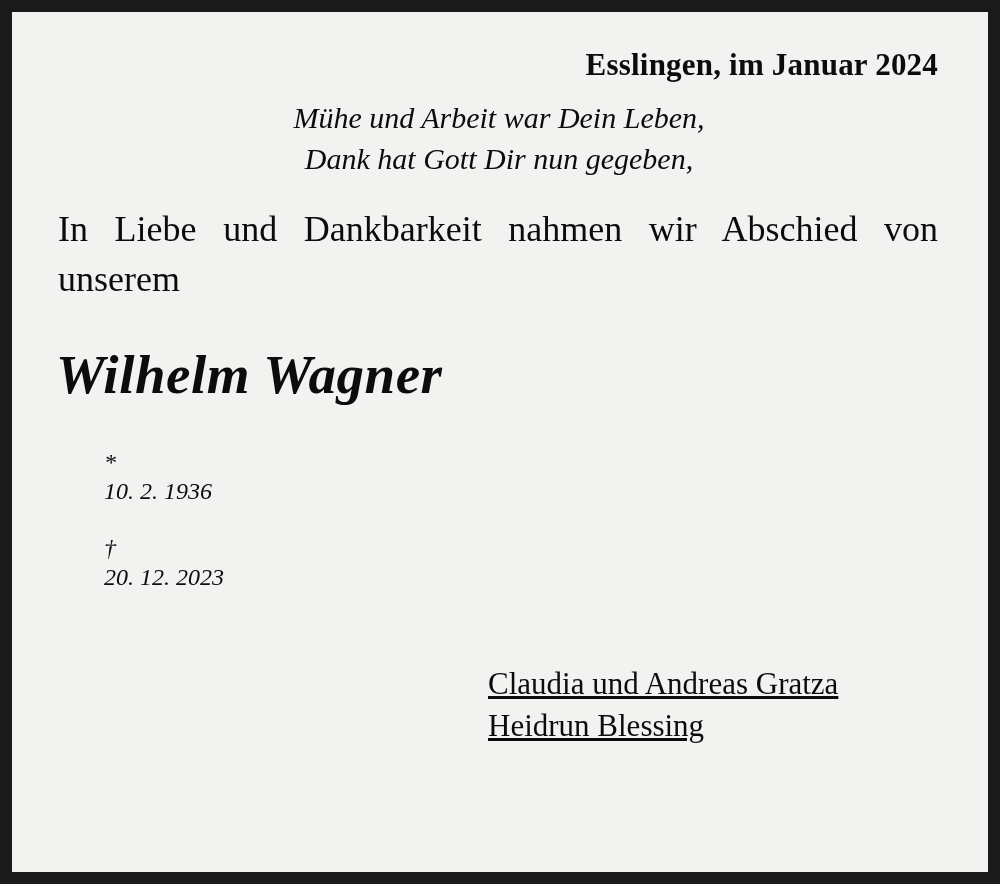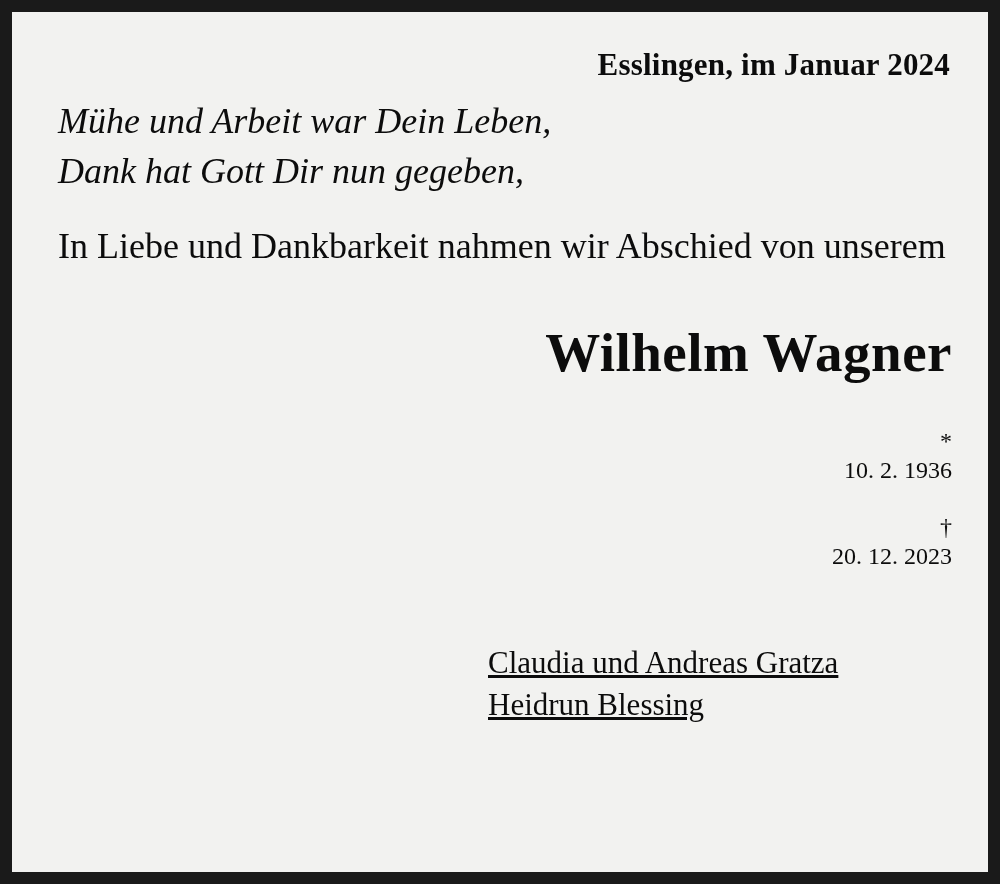--- a/index.html
+++ b/index.html
@@ -15,51 +15,53 @@
     background: #1a1a1a;
     padding: 12px;
     font-family: "Liberation Serif", serif;
   }
   .inner {
     position: relative;
     width: 100%;
     height: 100%;
     box-sizing: border-box;
     background: #f2f2f0;
-    padding: 26px 36px 0 44px;
+    padding: 26px 48px 0 44px;
     color: #0c0c0c;
   }
   .place-date {
     text-align: right;
     font-size: 31px;
     font-weight: 700;
     letter-spacing: 0.2px;
     margin: 8px 2px 14px 0;
     line-height: 1.2;
   }
   .verse {
     font-style: italic;
-    font-size: 36px;
+    font-size: 30px;
     line-height: 1.37;
     margin: 0 0 26px 2px;
+    text-align: center;
   }
   .verse .line {
     display: block;
     white-space: pre;
   }
   .intro {
     font-size: 36px;
     line-height: 1.38;
     text-align: justify;
     text-align-last: left;
     margin: 0 2px 0 2px;
   }
   .name-block {
-    text-align: right;
-    margin-top: 52px;
+    text-align: left;
+    margin-top: 40px;
+    font-style: italic;
   }
   .deceased-name {
     font-size: 55px;
     font-weight: 700;
     letter-spacing: 0.5px;
     line-height: 1.1;
     margin: 0;
   }
   .dates {
     font-size: 24px;

